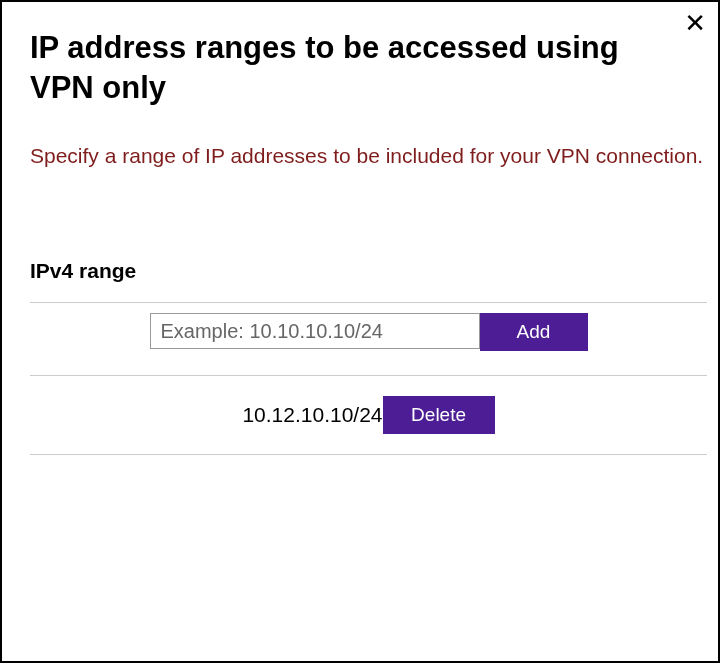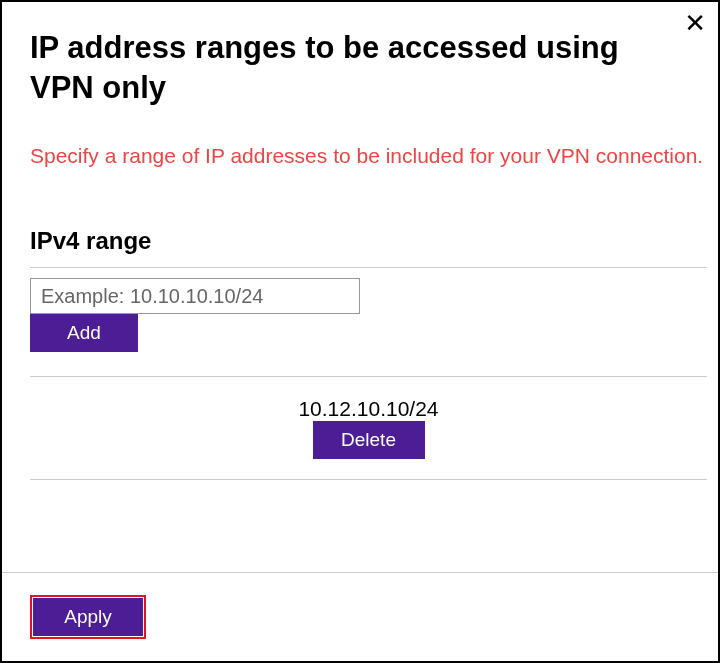--- a/index.html
+++ b/index.html
@@ -39,39 +39,38 @@
       font-size: 31px;
       font-weight: 600;
       line-height: 1.3;
       margin-bottom: 32px;
       padding-right: 40px;
     }
     .description {
       font-size: 21px;
       font-weight: 400;
       line-height: 1.45;
-      margin-bottom: 56px;
-      color: #ef4444;
+      margin-bottom: 88px;
+      color: #7f1d1d;
     }
     .section-label {
-      font-size: 24px;
+      font-size: 21px;
       font-weight: 600;
-      margin-bottom: 12px;
+      margin-bottom: 19px;
     }
     .divider {
       border: none;
       border-top: 1px solid #ccc;
       margin: 0;
     }
     .row {
       display: flex;
       align-items: center;
       justify-content: center;
       padding: 14px 0;
-      flex-direction: column;
     }
     .row-input {
       align-items: flex-start;
       padding-top: 10px;
       padding-bottom: 24px;
     }
     .ip-input {
       width: 330px;
       height: 36px;
       border: 1px solid #999;
@@ -141,18 +140,13 @@
     </div>
     <hr class="divider">
 
     <div class="row row-value">
       <span class="ip-value">10.12.10.10/24</span>
       <button class="btn btn-delete">Delete</button>
     </div>
     <hr class="divider">
   </div>
 
-  <div class="footer">
-    <span class="btn-apply-wrap">
-      <button class="btn btn-apply">Apply</button>
-    </span>
-  </div>
 </div>
 
 </body></html>

